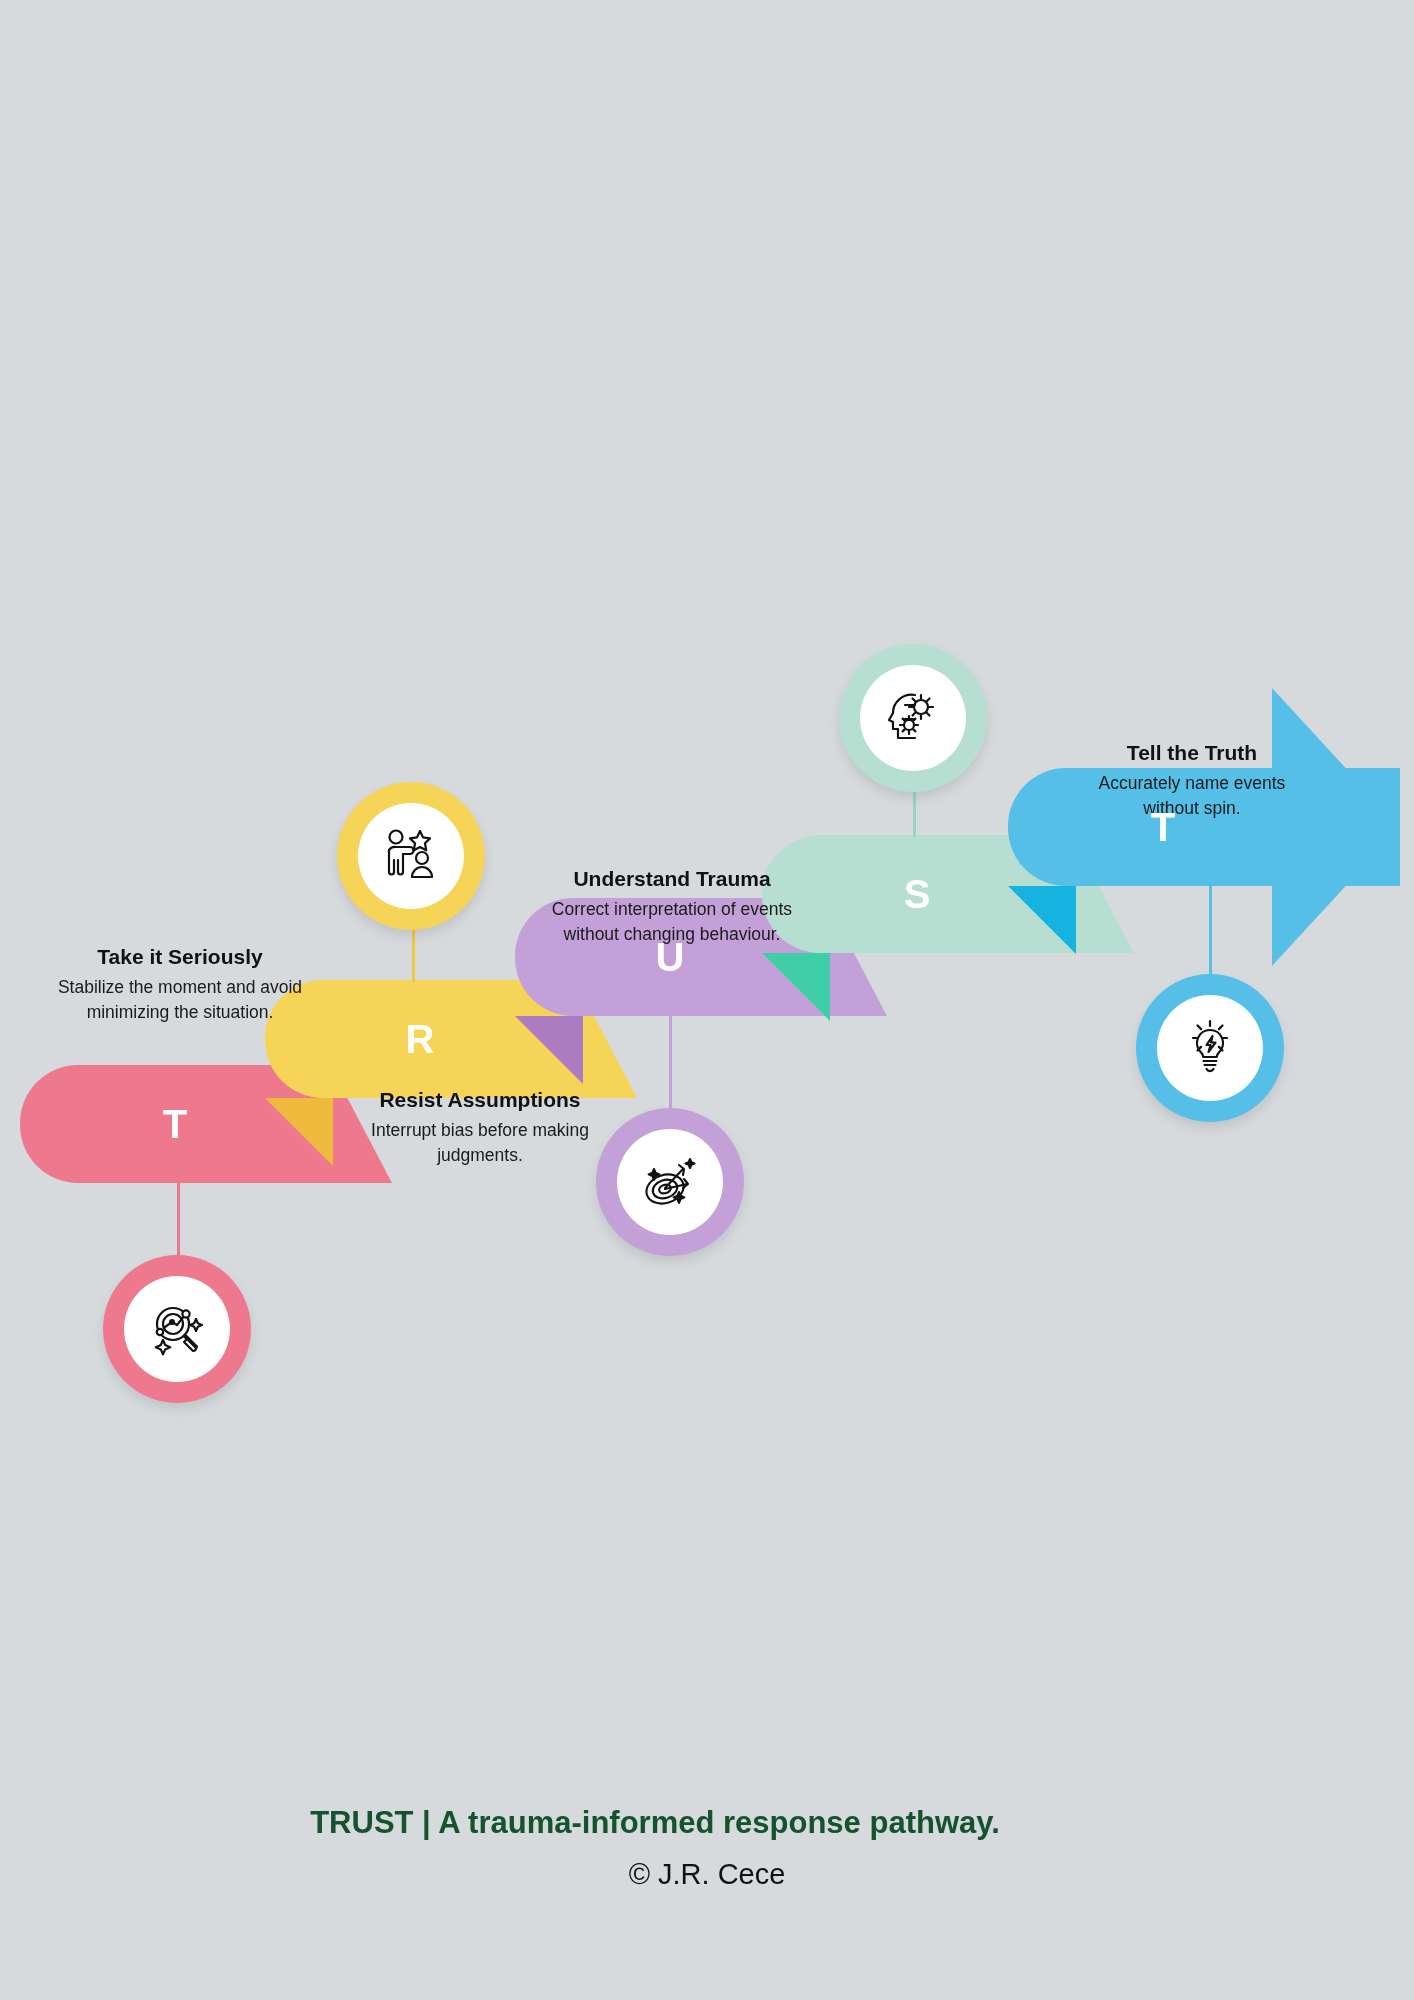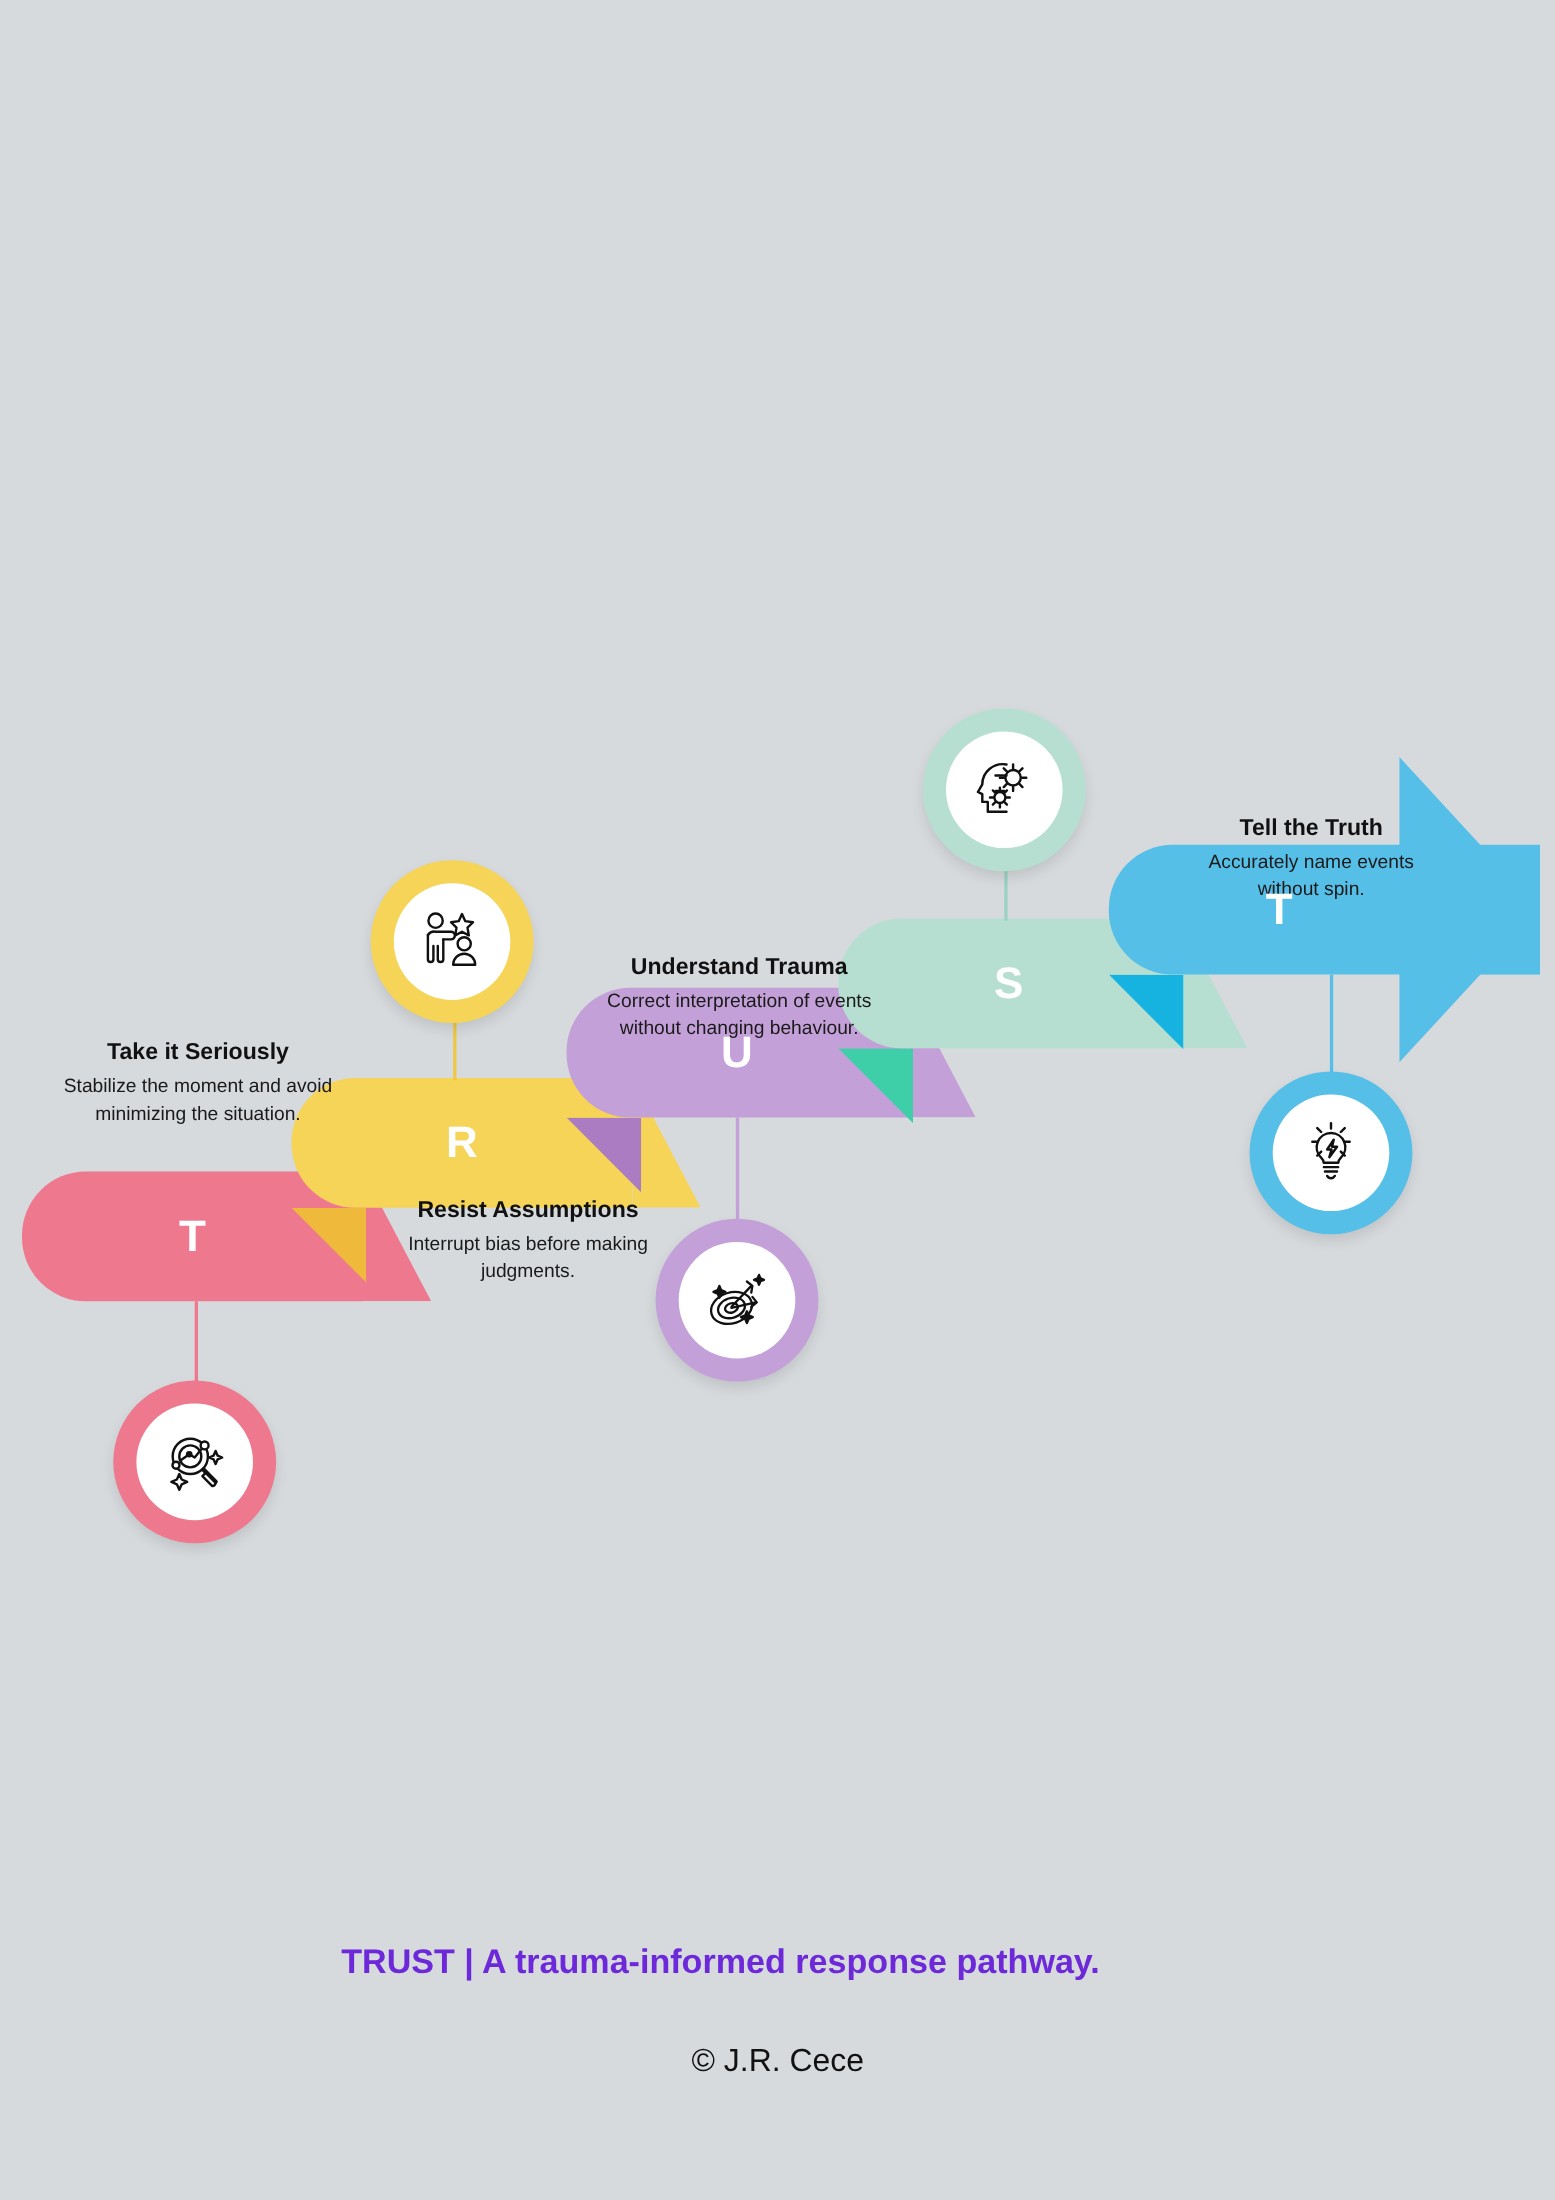--- a/index.html
+++ b/index.html
@@ -26,27 +26,27 @@
     text-align: center;
     font-size: 52px;
     font-weight: bold;
     color: #111111;
     letter-spacing: 0.2px;
   }
 
   
   #footer-main {
     position: absolute;
-    top: 1766px;
+    top: 1805px;
     left: 0;
     width: 1310px;
     text-align: center;
     font-size: 31px;
     font-weight: bold;
-    color: #6d28d9;
+    color: #14532d;
   }
   #footer-credit {
     position: absolute;
     top: 1858px;
     left: 0;
     width: 1414px;
     text-align: center;
     font-size: 29px;
     font-weight: normal;
     color: #111111;

